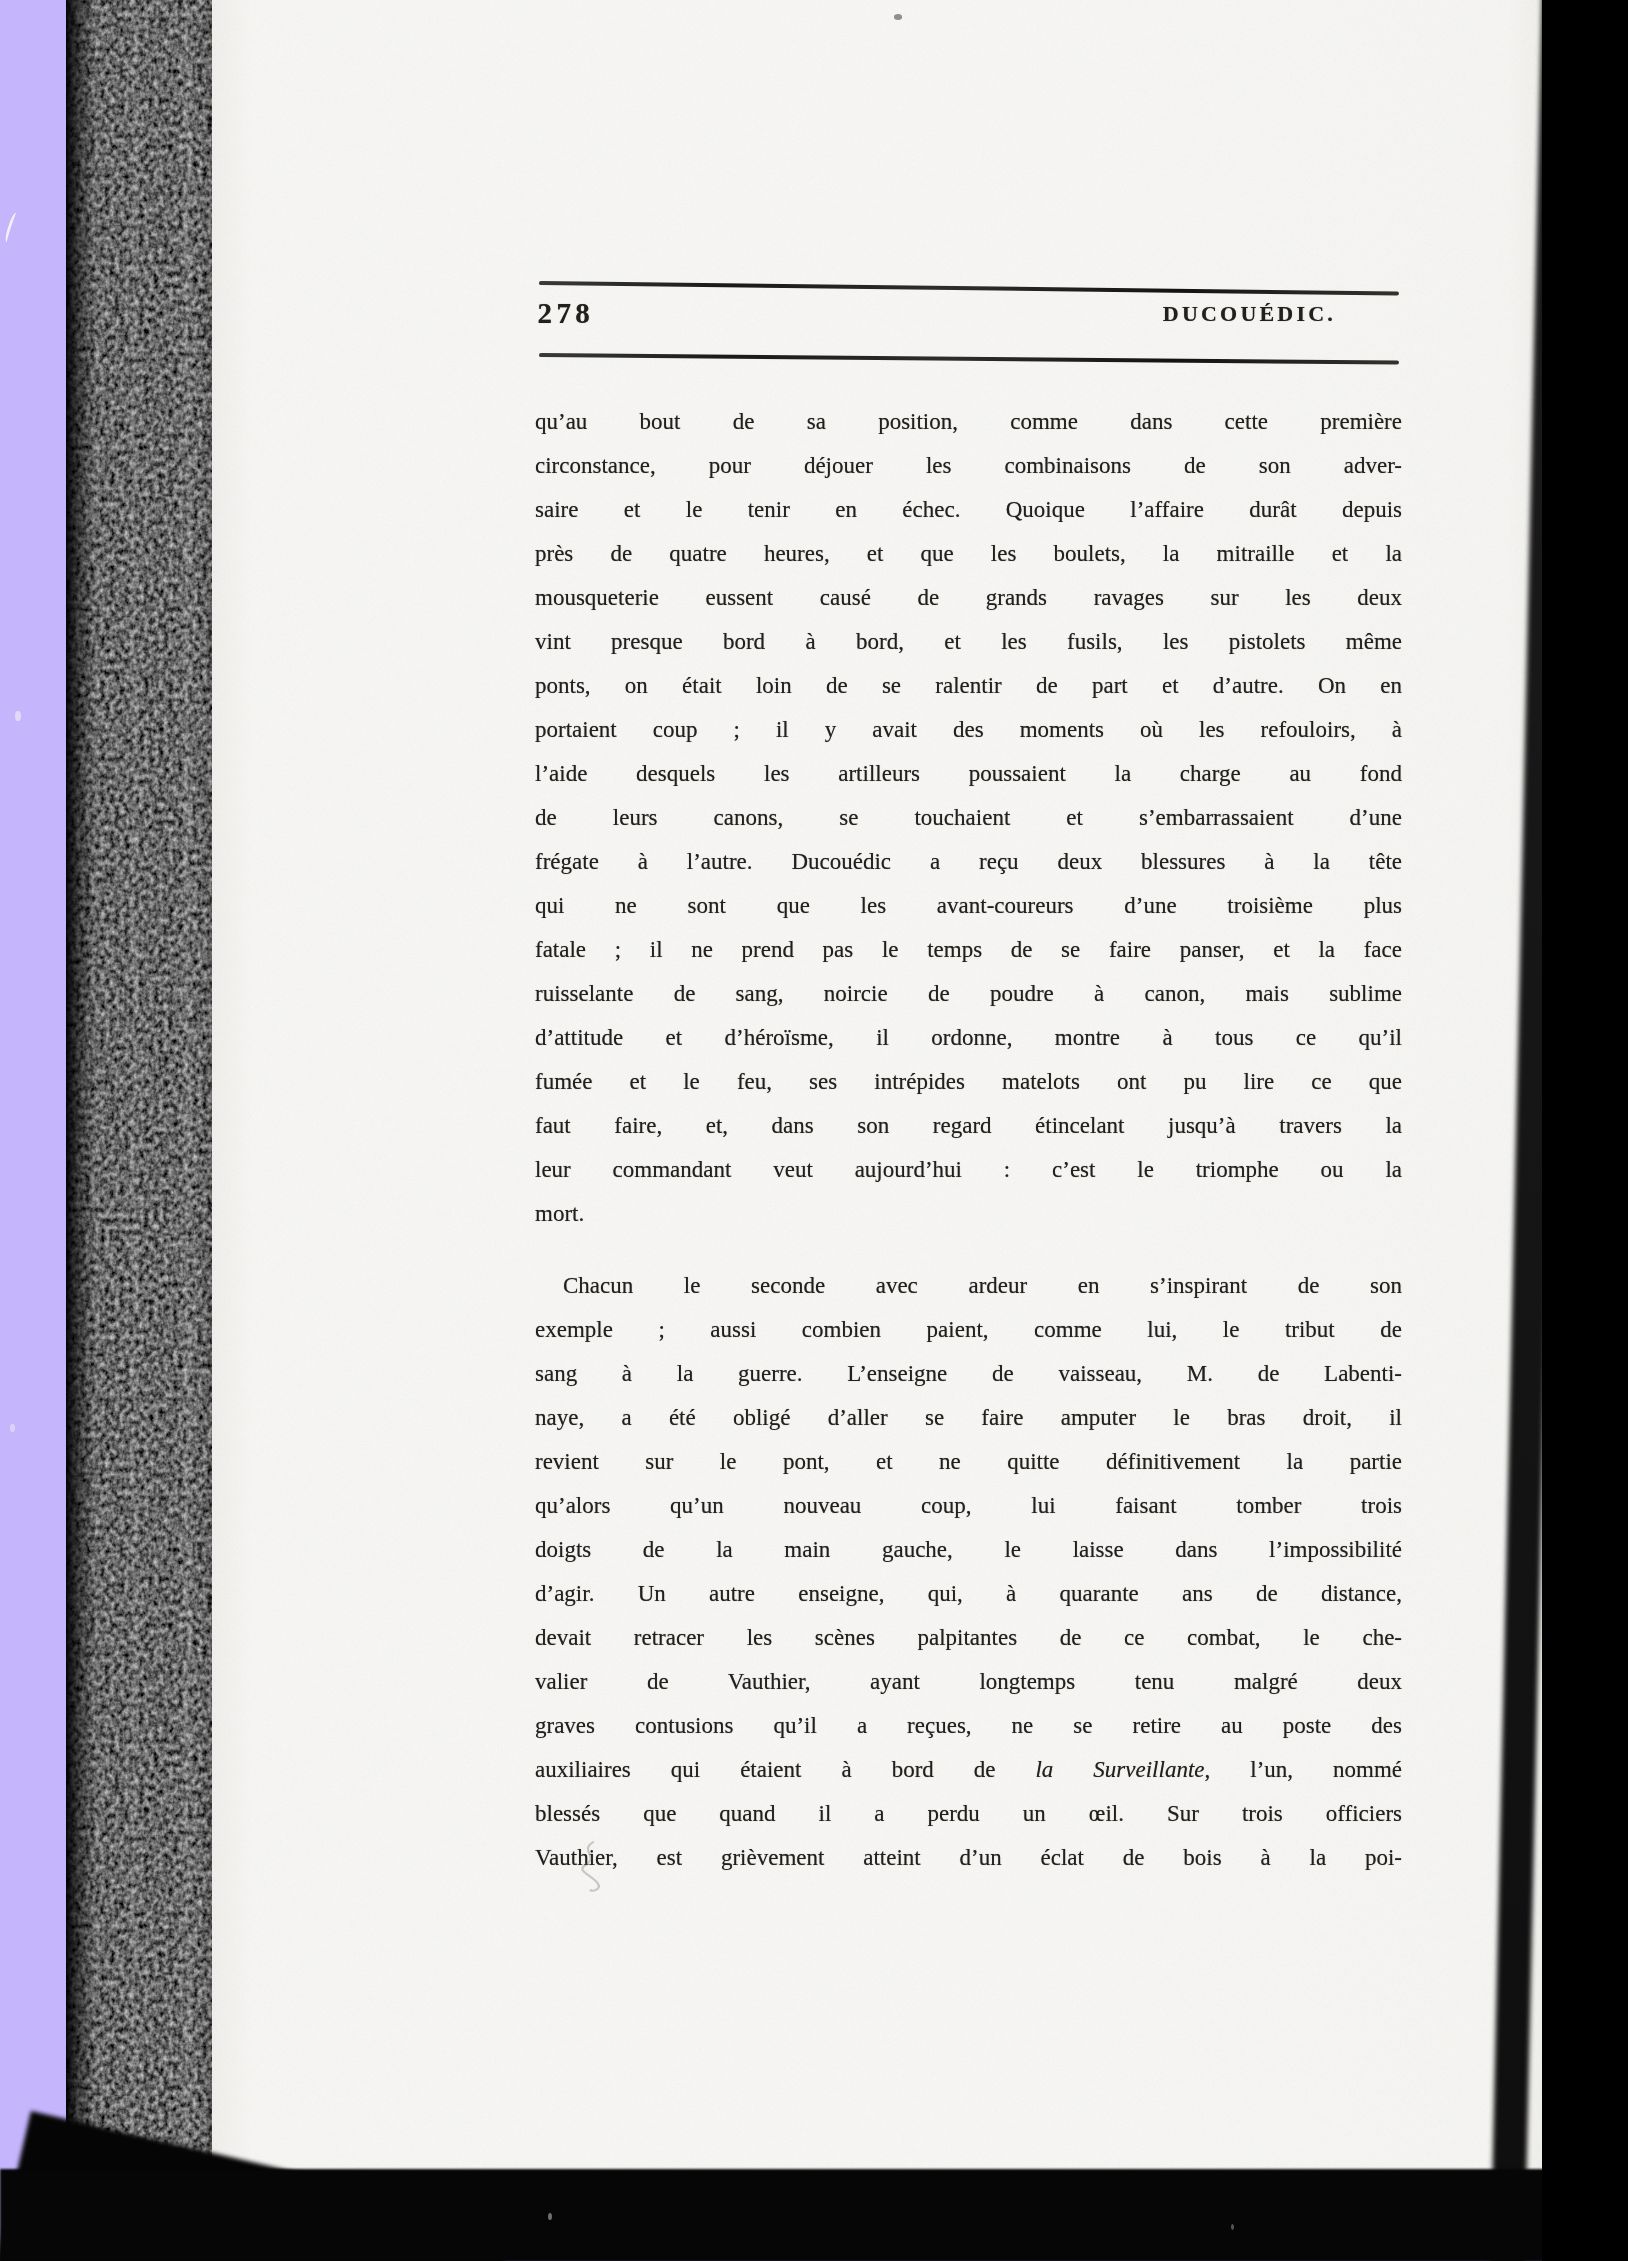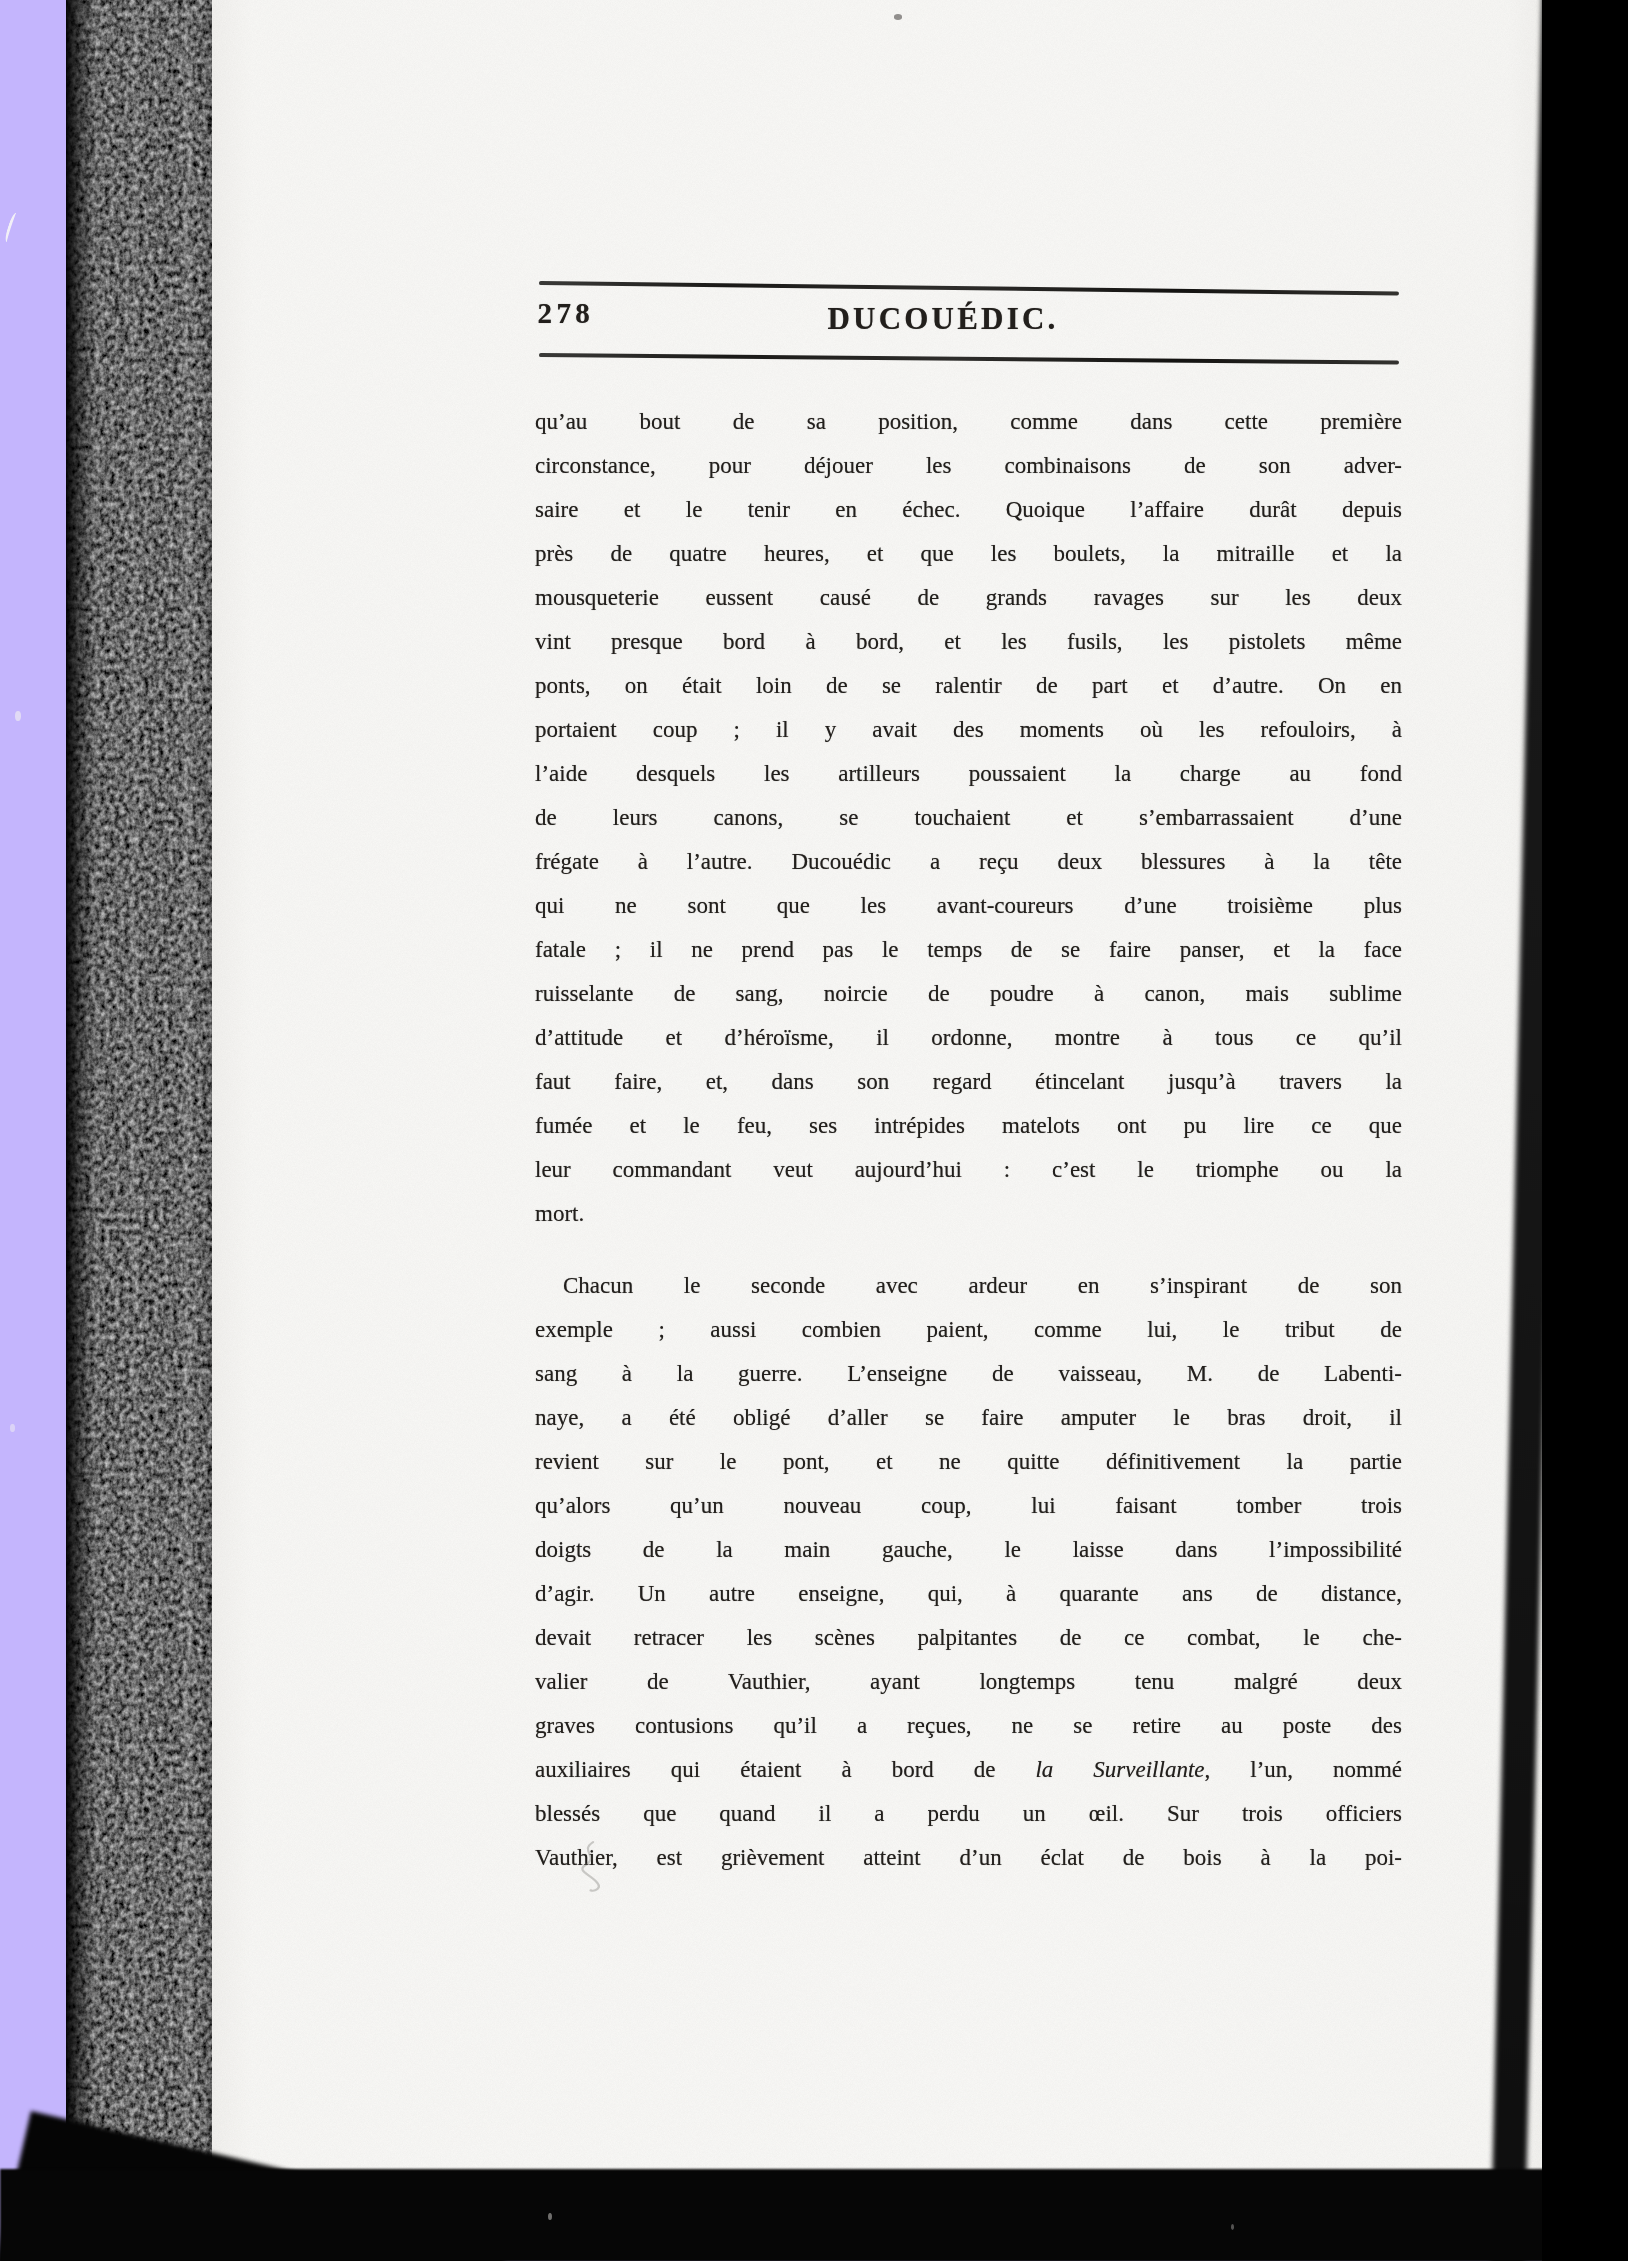--- a/index.html
+++ b/index.html
@@ -39,21 +39,21 @@
 
   
   .page-inner{position:absolute;left:535px;top:0;width:867px;height:1969px;color:#221f1c;}
   .rule{position:absolute;left:3.8px;width:860px;height:4.4px;border-radius:1.9px;
     background:linear-gradient(90deg,#3a3a38,#1a1917 22%,#2e2d2b 48%,#141311 74%,#33322f 100%);
     transform-origin:left center;}
   .rule.r1{top:281px;transform:rotate(.7deg);}
   .rule.r2{top:353px;transform:rotate(.5deg);}
   .pagenum{position:absolute;left:2.5px;top:297px;font-size:29px;font-weight:bold;letter-spacing:4.4px;
     text-shadow:0 0 0.8px rgba(25,22,20,.6);}
-  .runtitle{position:absolute;left:8px;top:301px;width:800px;text-align:center;font-size:31px;font-weight:bold;
+  .runtitle{position:absolute;left:1px;top:301px;width:800px;text-align:right;font-size:22px;font-weight:bold;
     letter-spacing:3.2px;text-shadow:0 0 0.8px rgba(25,22,20,.6);}
 
   #body-text{position:absolute;left:0;top:400px;width:867px;}
   .line{height:44px;line-height:44px;font-size:23px;white-space:normal;
     text-align:justify;text-align-last:justify;word-spacing:1.3px;
     text-shadow:0 0 0.8px rgba(28,25,22,.55);}
   .line.noju{text-align:left;text-align-last:left;}
   .line.indent{text-indent:28px;margin-top:28px;}
   .it{font-style:italic;}
 
@@ -122,22 +122,22 @@
         <div class="line"><span>vint presque bord à bord, et les fusils, les pistolets même</span></div>
         <div class="line"><span>ponts, on était loin de se ralentir de part et d’autre. On en</span></div>
         <div class="line"><span>portaient coup ; il y avait des moments où les refouloirs, à</span></div>
         <div class="line"><span>l’aide desquels les artilleurs poussaient la charge au fond</span></div>
         <div class="line"><span>de leurs canons, se touchaient et s’embarrassaient d’une</span></div>
         <div class="line"><span>frégate à l’autre. Ducouédic a reçu deux blessures à la tête</span></div>
         <div class="line"><span>qui ne sont que les avant-coureurs d’une troisième plus</span></div>
         <div class="line"><span>fatale ; il ne prend pas le temps de se faire panser, et la face</span></div>
         <div class="line"><span>ruisselante de sang, noircie de poudre à canon, mais sublime</span></div>
         <div class="line"><span>d’attitude et d’héroïsme, il ordonne, montre à tous ce qu’il</span></div>
+        <div class="line"><span>fumée et le feu, ses intrépides matelots ont pu lire ce que</span></div>
         <div class="line"><span>faut faire, et, dans son regard étincelant jusqu’à travers la</span></div>
-        <div class="line"><span>fumée et le feu, ses intrépides matelots ont pu lire ce que</span></div>
         <div class="line"><span>leur commandant veut aujourd’hui : c’est le triomphe ou la</span></div>
         <div class="line noju"><span>mort.</span></div>
         <div class="line indent"><span>Chacun le seconde avec ardeur en s’inspirant de son</span></div>
         <div class="line"><span>exemple ; aussi combien paient, comme lui, le tribut de</span></div>
         <div class="line"><span>sang à la guerre. L’enseigne de vaisseau, M. de Labenti-</span></div>
         <div class="line"><span>naye, a été obligé d’aller se faire amputer le bras droit, il</span></div>
         <div class="line"><span>revient sur le pont, et ne quitte définitivement la partie</span></div>
         <div class="line"><span>qu’alors qu’un nouveau coup, lui faisant tomber trois</span></div>
         <div class="line"><span>doigts de la main gauche, le laisse dans l’impossibilité</span></div>
         <div class="line"><span>d’agir. Un autre enseigne, qui, à quarante ans de distance,</span></div>

